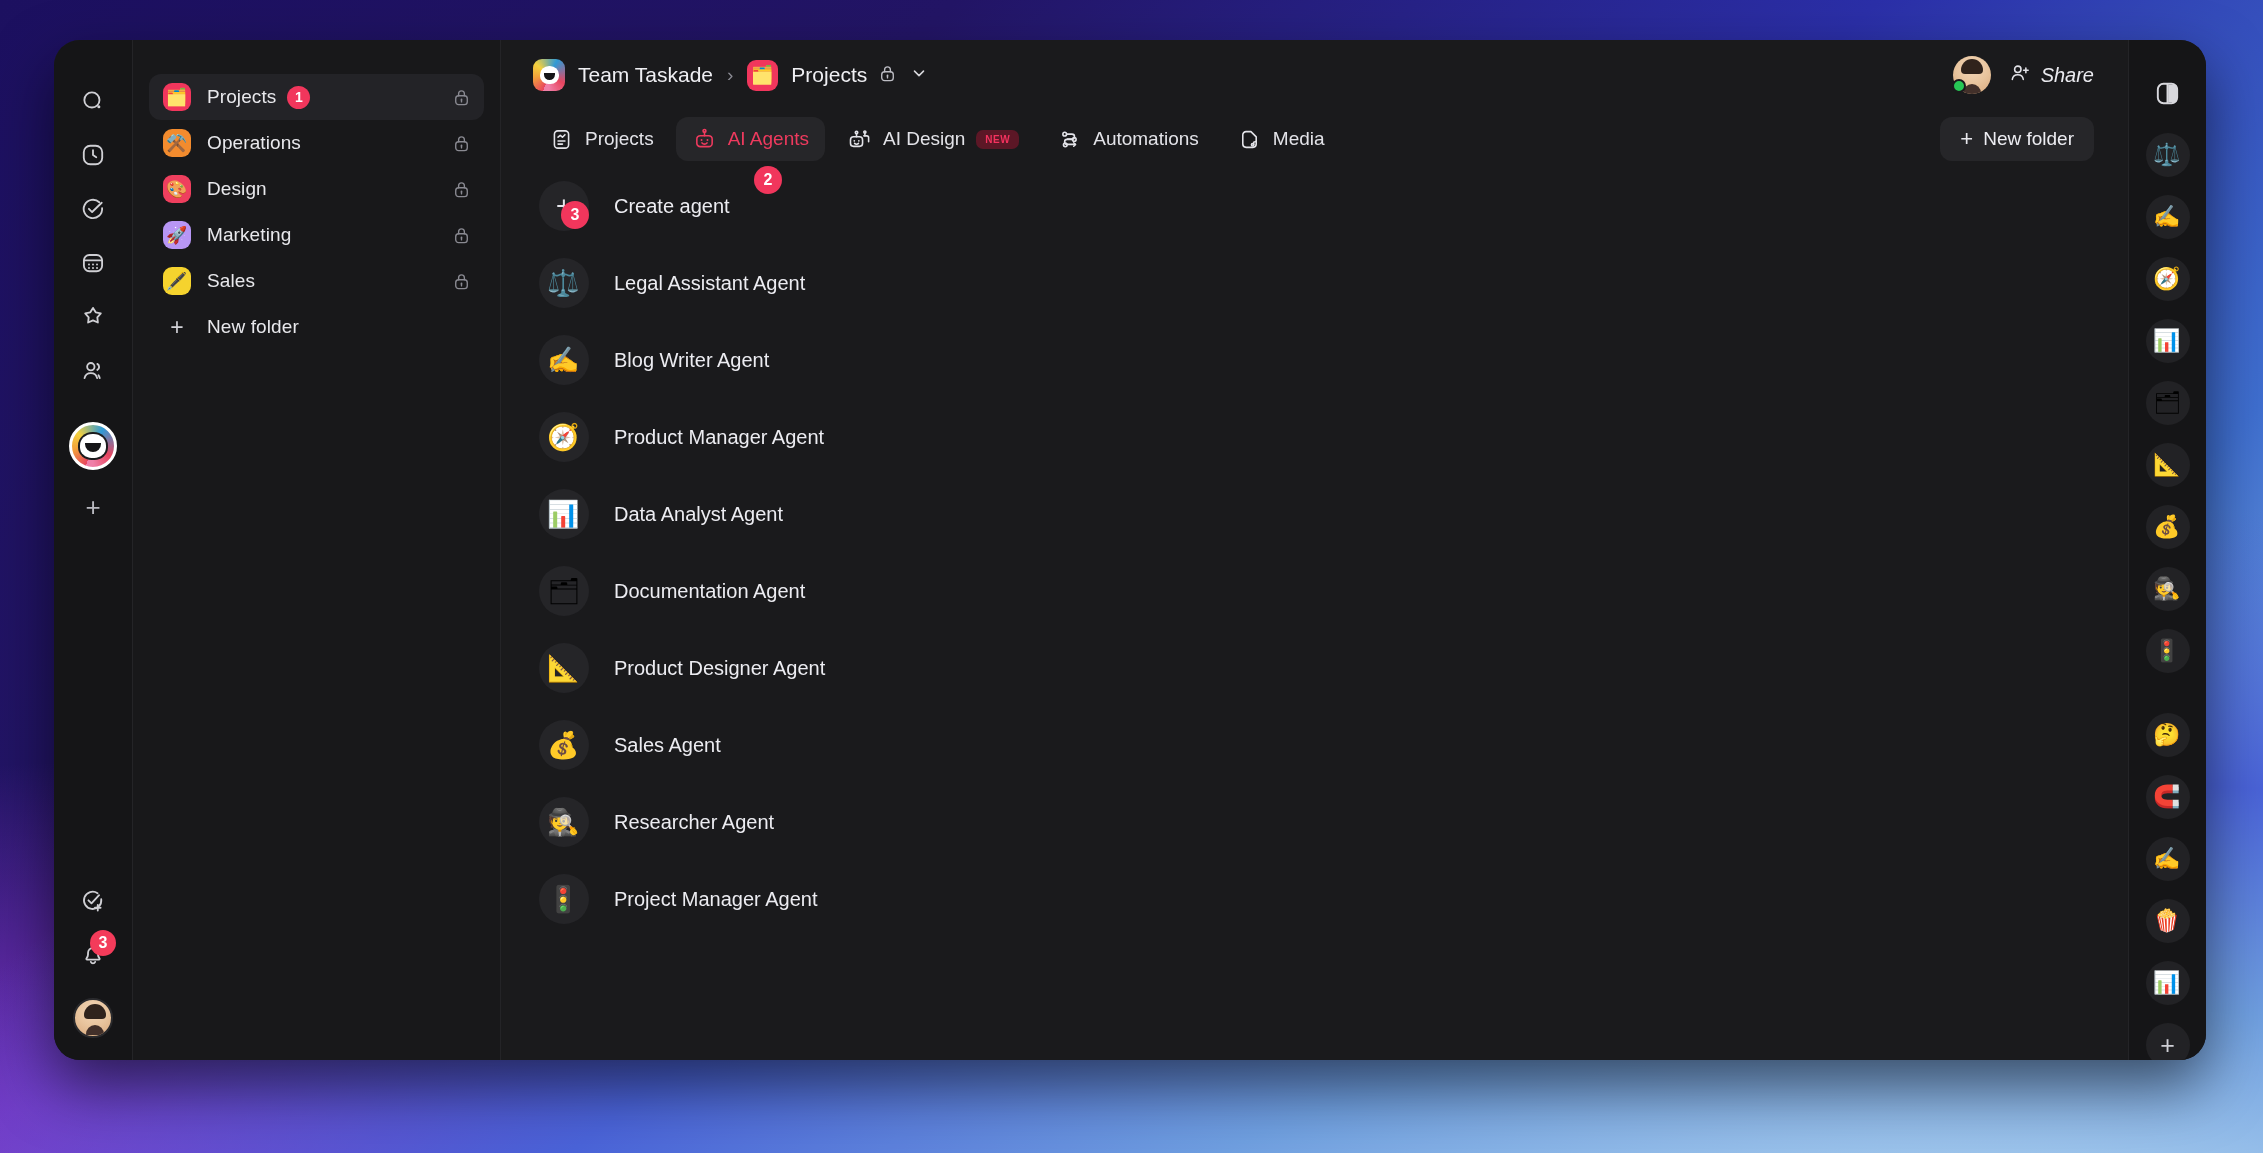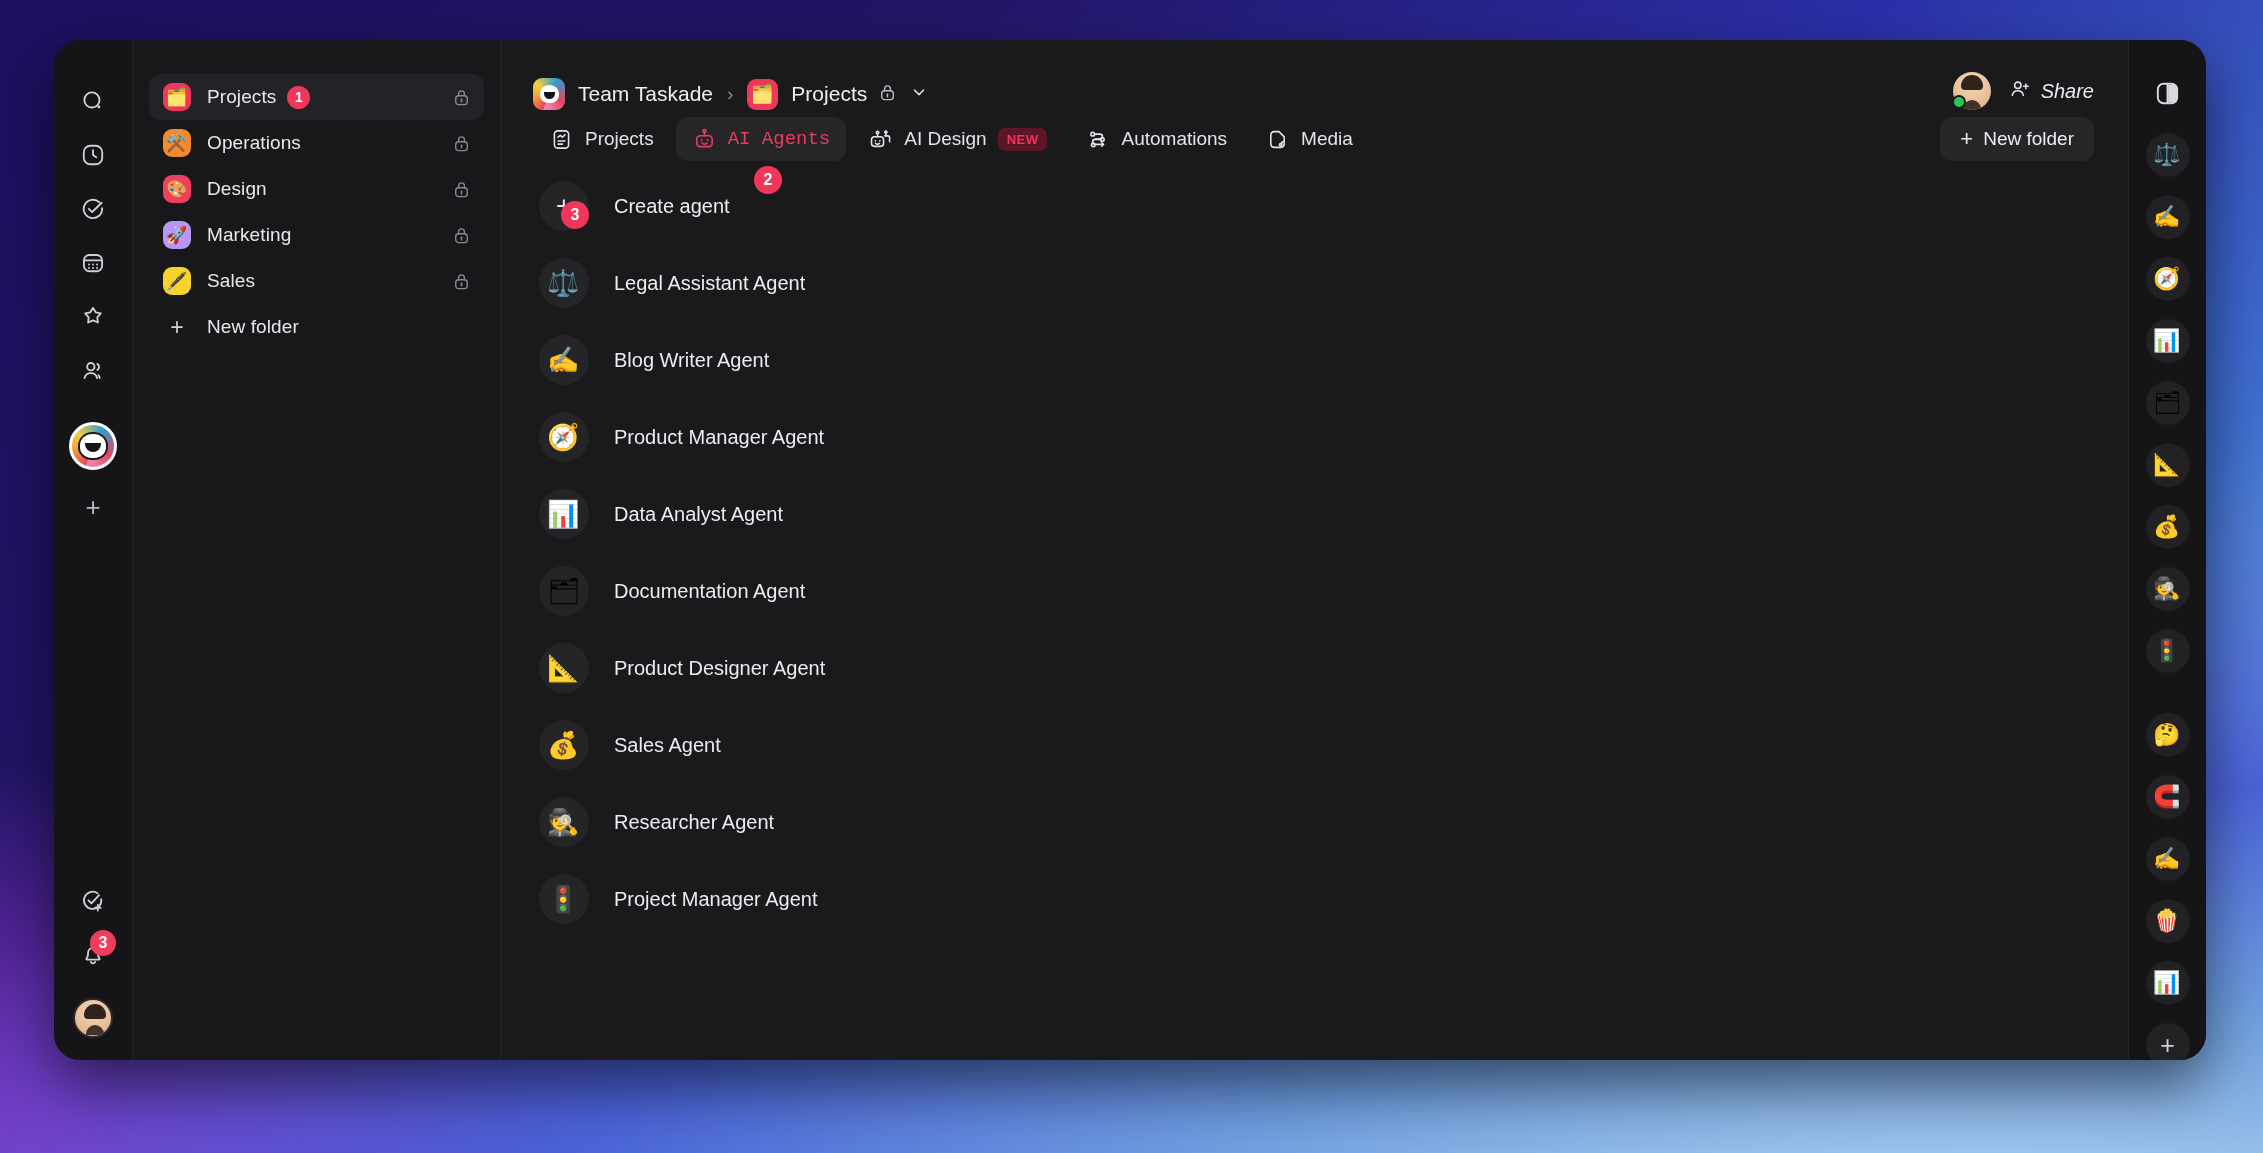--- a/index.html
+++ b/index.html
@@ -164,21 +164,21 @@
   
   .main {
     flex: 1 1 auto;
     background: #1a1a1c;
     border-left: 1px solid #242427;
     position: relative;
     min-width: 0;
   }
   .topbar {
     height: 70px;
-    display: flex; align-items: flex-end;
+    display: flex; align-items: center;
     padding: 0 34px 0 32px;
   }
   .crumb { display: flex; align-items: center; cursor: pointer; }
   .crumb-logo {
     width: 32px; height: 32px; border-radius: 9px;
     background: conic-gradient(from 200deg, #e8455f 0deg, #f2a03a 60deg, #f3d03e 110deg, #2f9ad6 190deg, #e8455f 280deg, #ef7fa8 340deg);
     display: flex; align-items: center; justify-content: center;
     margin-right: 13px;
   }
   .crumb-logo .face {
@@ -222,27 +222,27 @@
     padding: 0 34px 0 32px;
     position: relative;
   }
   .tab {
     display: flex; align-items: center;
     height: 44px; border-radius: 12px;
     padding: 0 16px; margin-right: 6px;
     cursor: pointer; color: #e3e3e8;
     position: relative;
   }
-  .tab.active { background: #262629; color: #ee3a5e; font-family: Liberation Mono, monospace; }
+  .tab.active { background: #262629; color: #ee3a5e; }
   .tab .t-ico { width: 25px; height: 25px; margin-right: 11px; display:flex; align-items:center; justify-content:center;}
   .tab .t-ico svg { width: 23px; height: 23px; fill: none; stroke: currentColor; stroke-width: 1.65; stroke-linecap: round; stroke-linejoin: round; }
   .tab-label { font-size: 19px; white-space: nowrap; }
   .new-chip {
     background: #5c1726; color: #f4325e;
-    font-size: 13px; font-weight: 700;
+    font-size: 10px; font-weight: 700;
     letter-spacing: .5px;
     border-radius: 7px; padding: 4px 9px;
     margin-left: 11px;
   }
   .new-project-btn {
     margin-left: auto;
     display: flex; align-items: center;
     background: #262629; border-radius: 12px;
     height: 44px; padding: 0 20px; cursor: pointer;
   }

